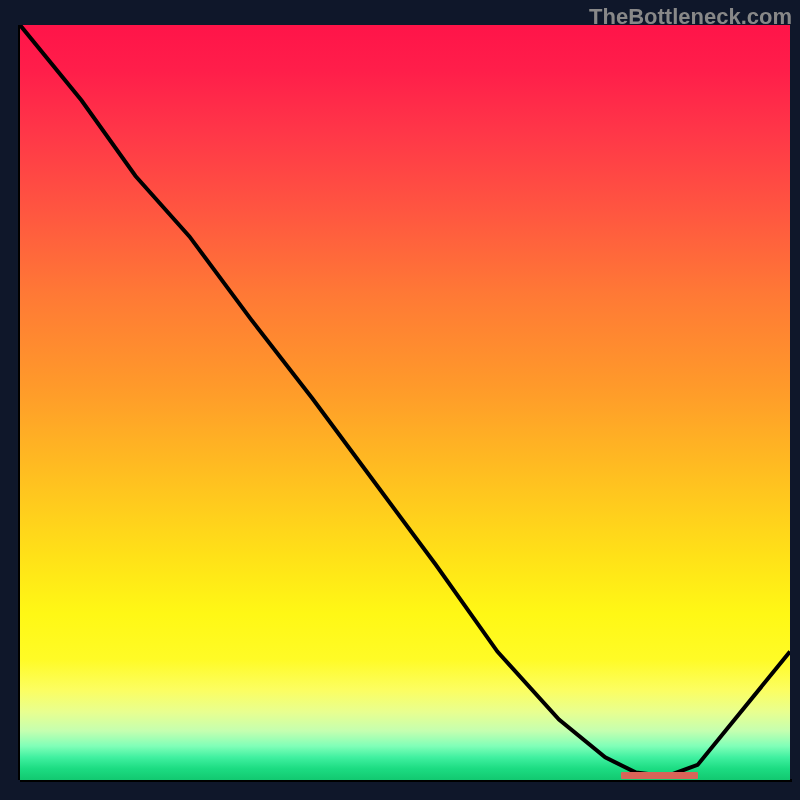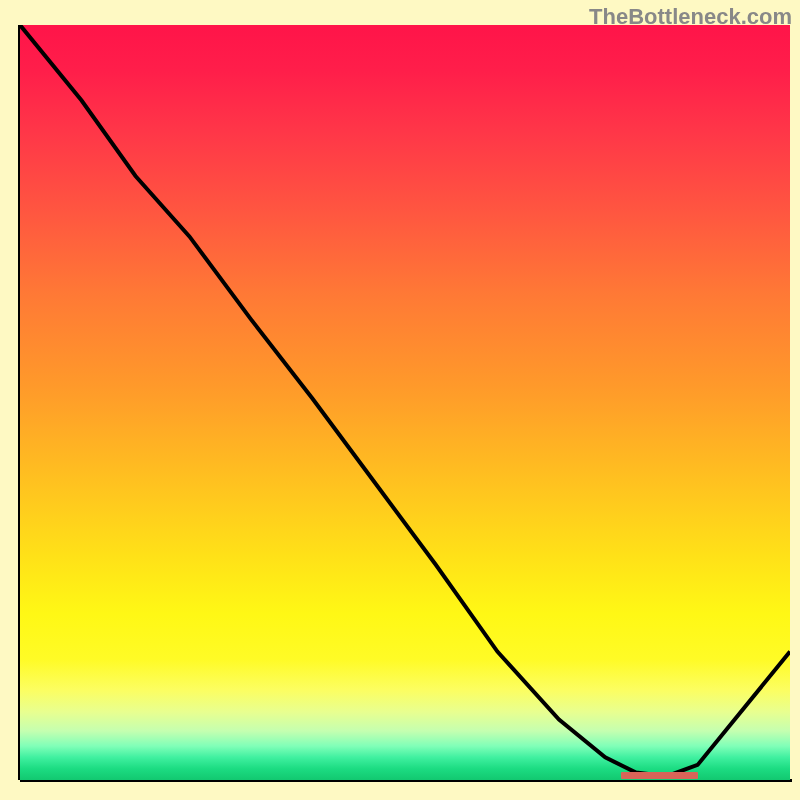--- a/index.html
+++ b/index.html
@@ -1,21 +1,21 @@
 <!DOCTYPE html>
 <html><head>
 <meta charset="utf-8">
 <style>
   * { margin: 0; padding: 0; box-sizing: border-box; }
   html, body { width: 800px; height: 800px; overflow: hidden; background: #000; }
   .chart-container {
     position: relative;
     width: 800px;
     height: 800px;
-    background: #fef9c3;
+    background: #0f172a;
   }
   .watermark {
     position: absolute;
     top: 4px;
     right: 8px;
     color: #888;
     font-family: Arial, sans-serif;
     font-size: 22px;
     font-weight: bold;
     z-index: 10;

